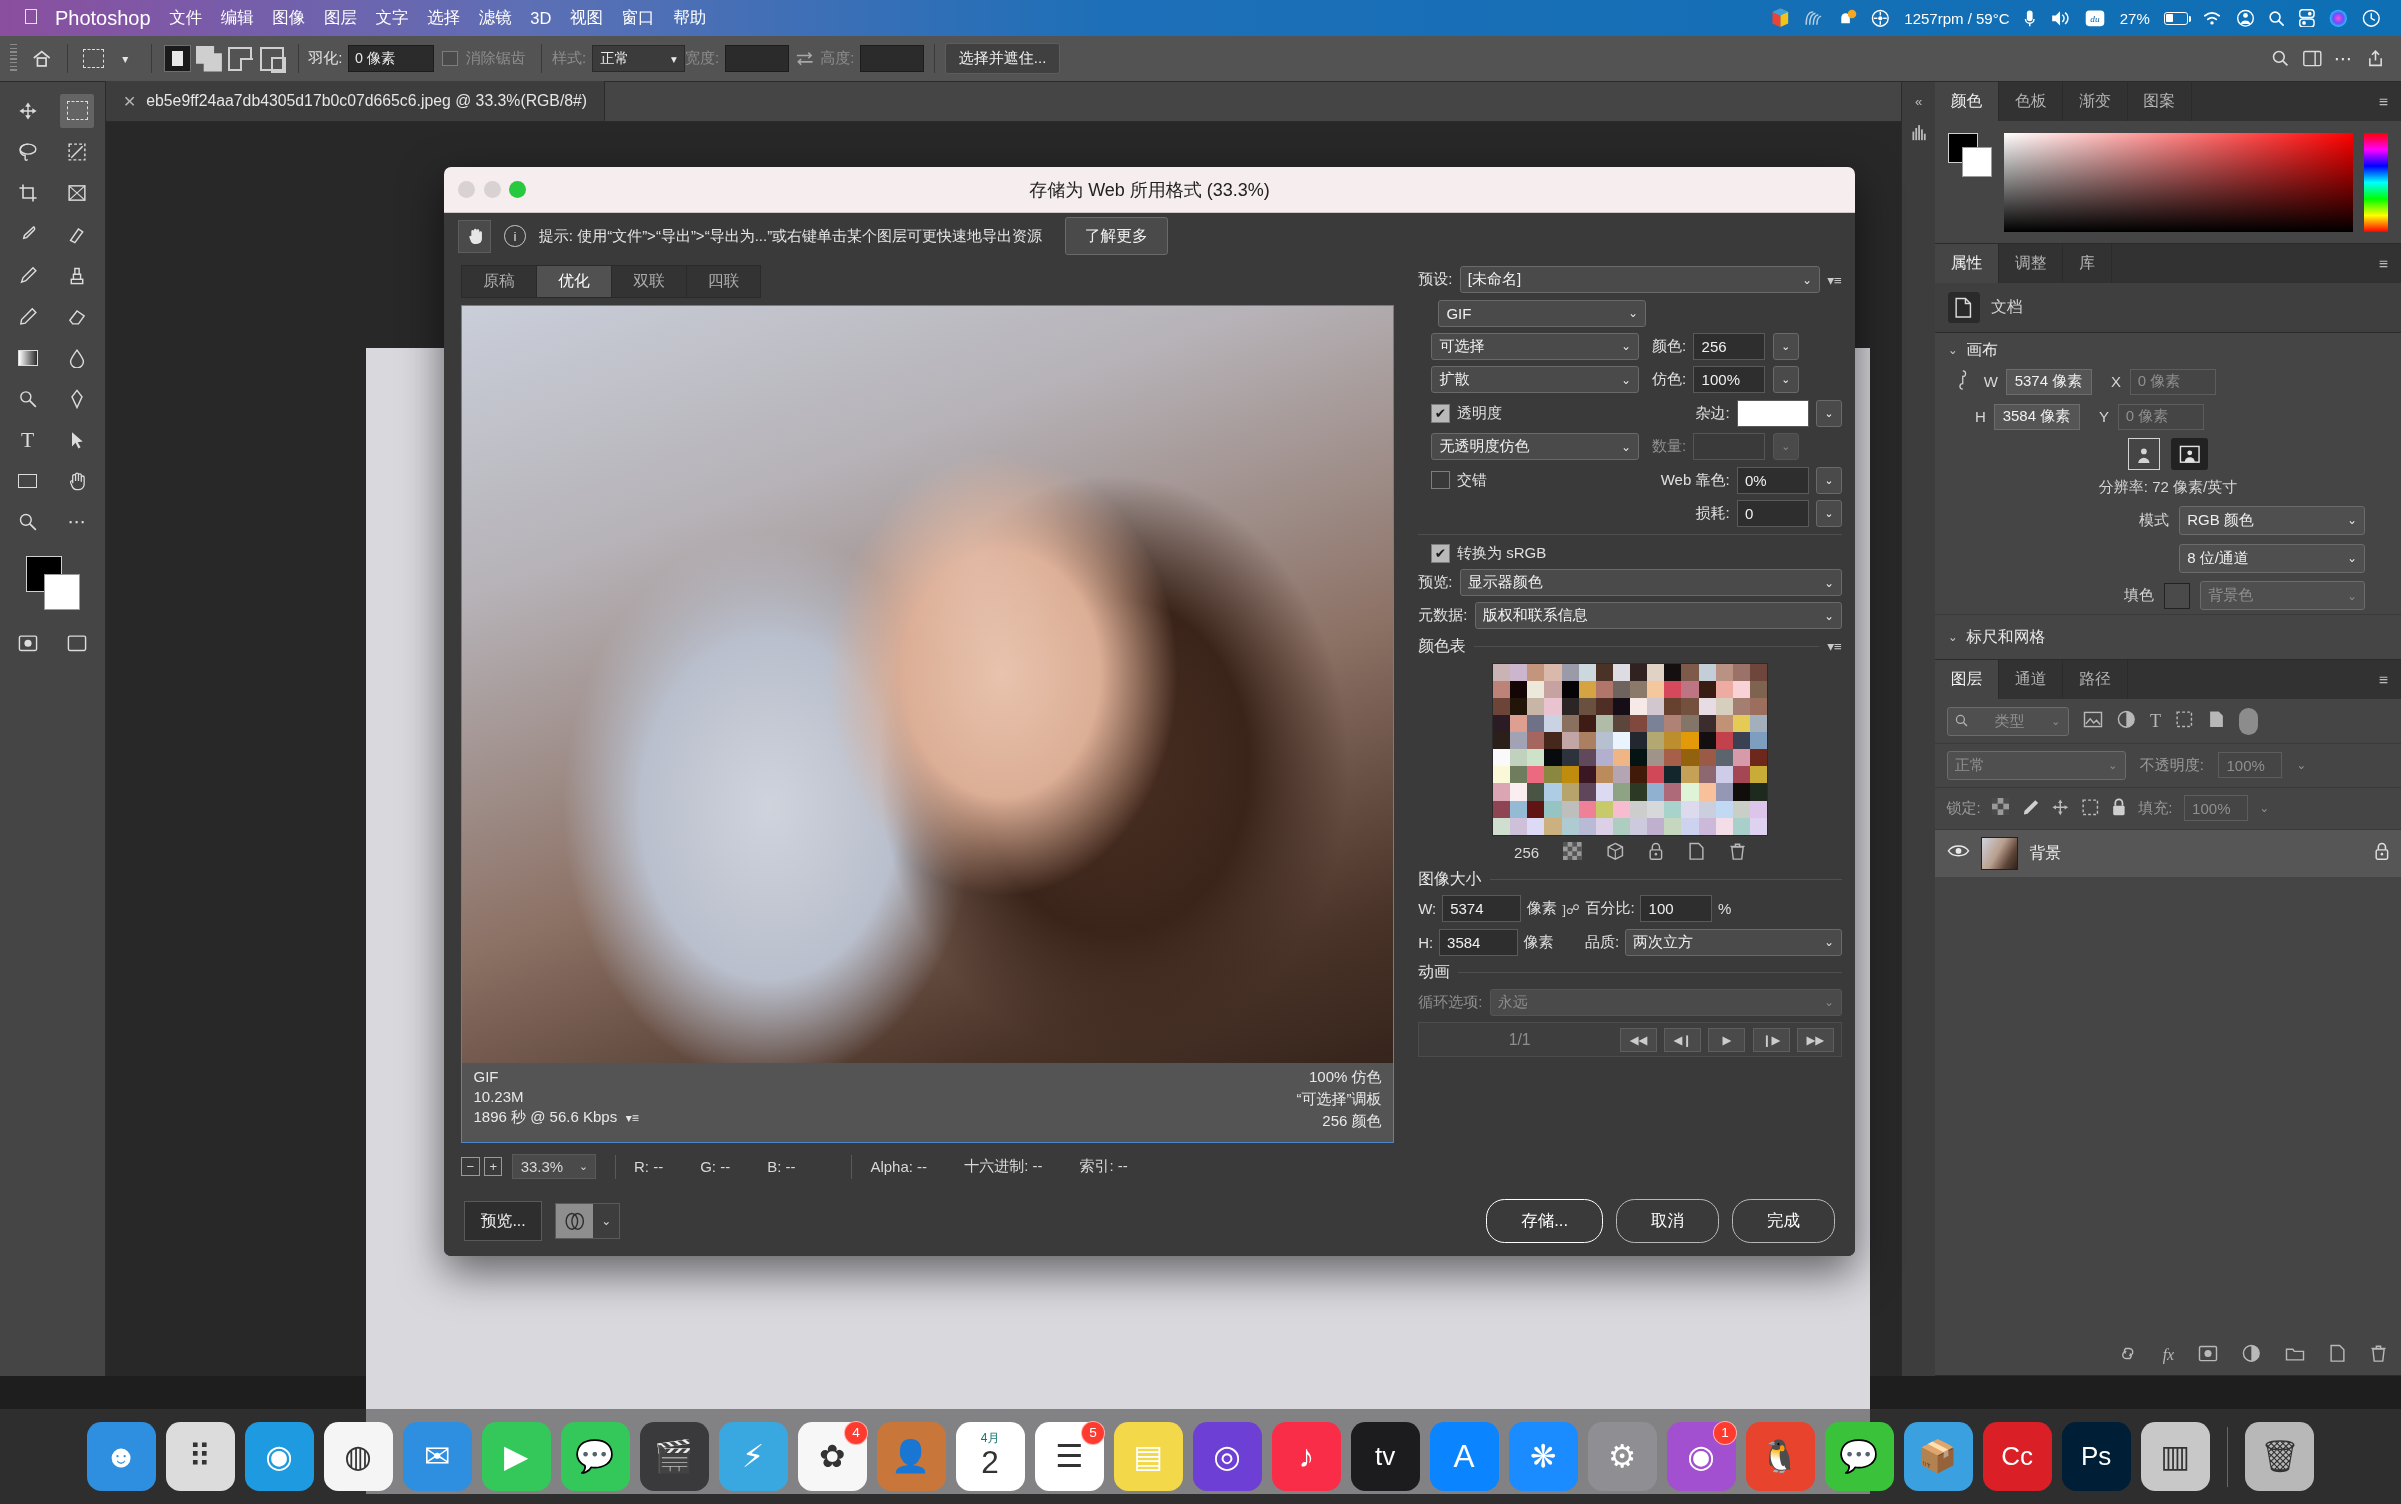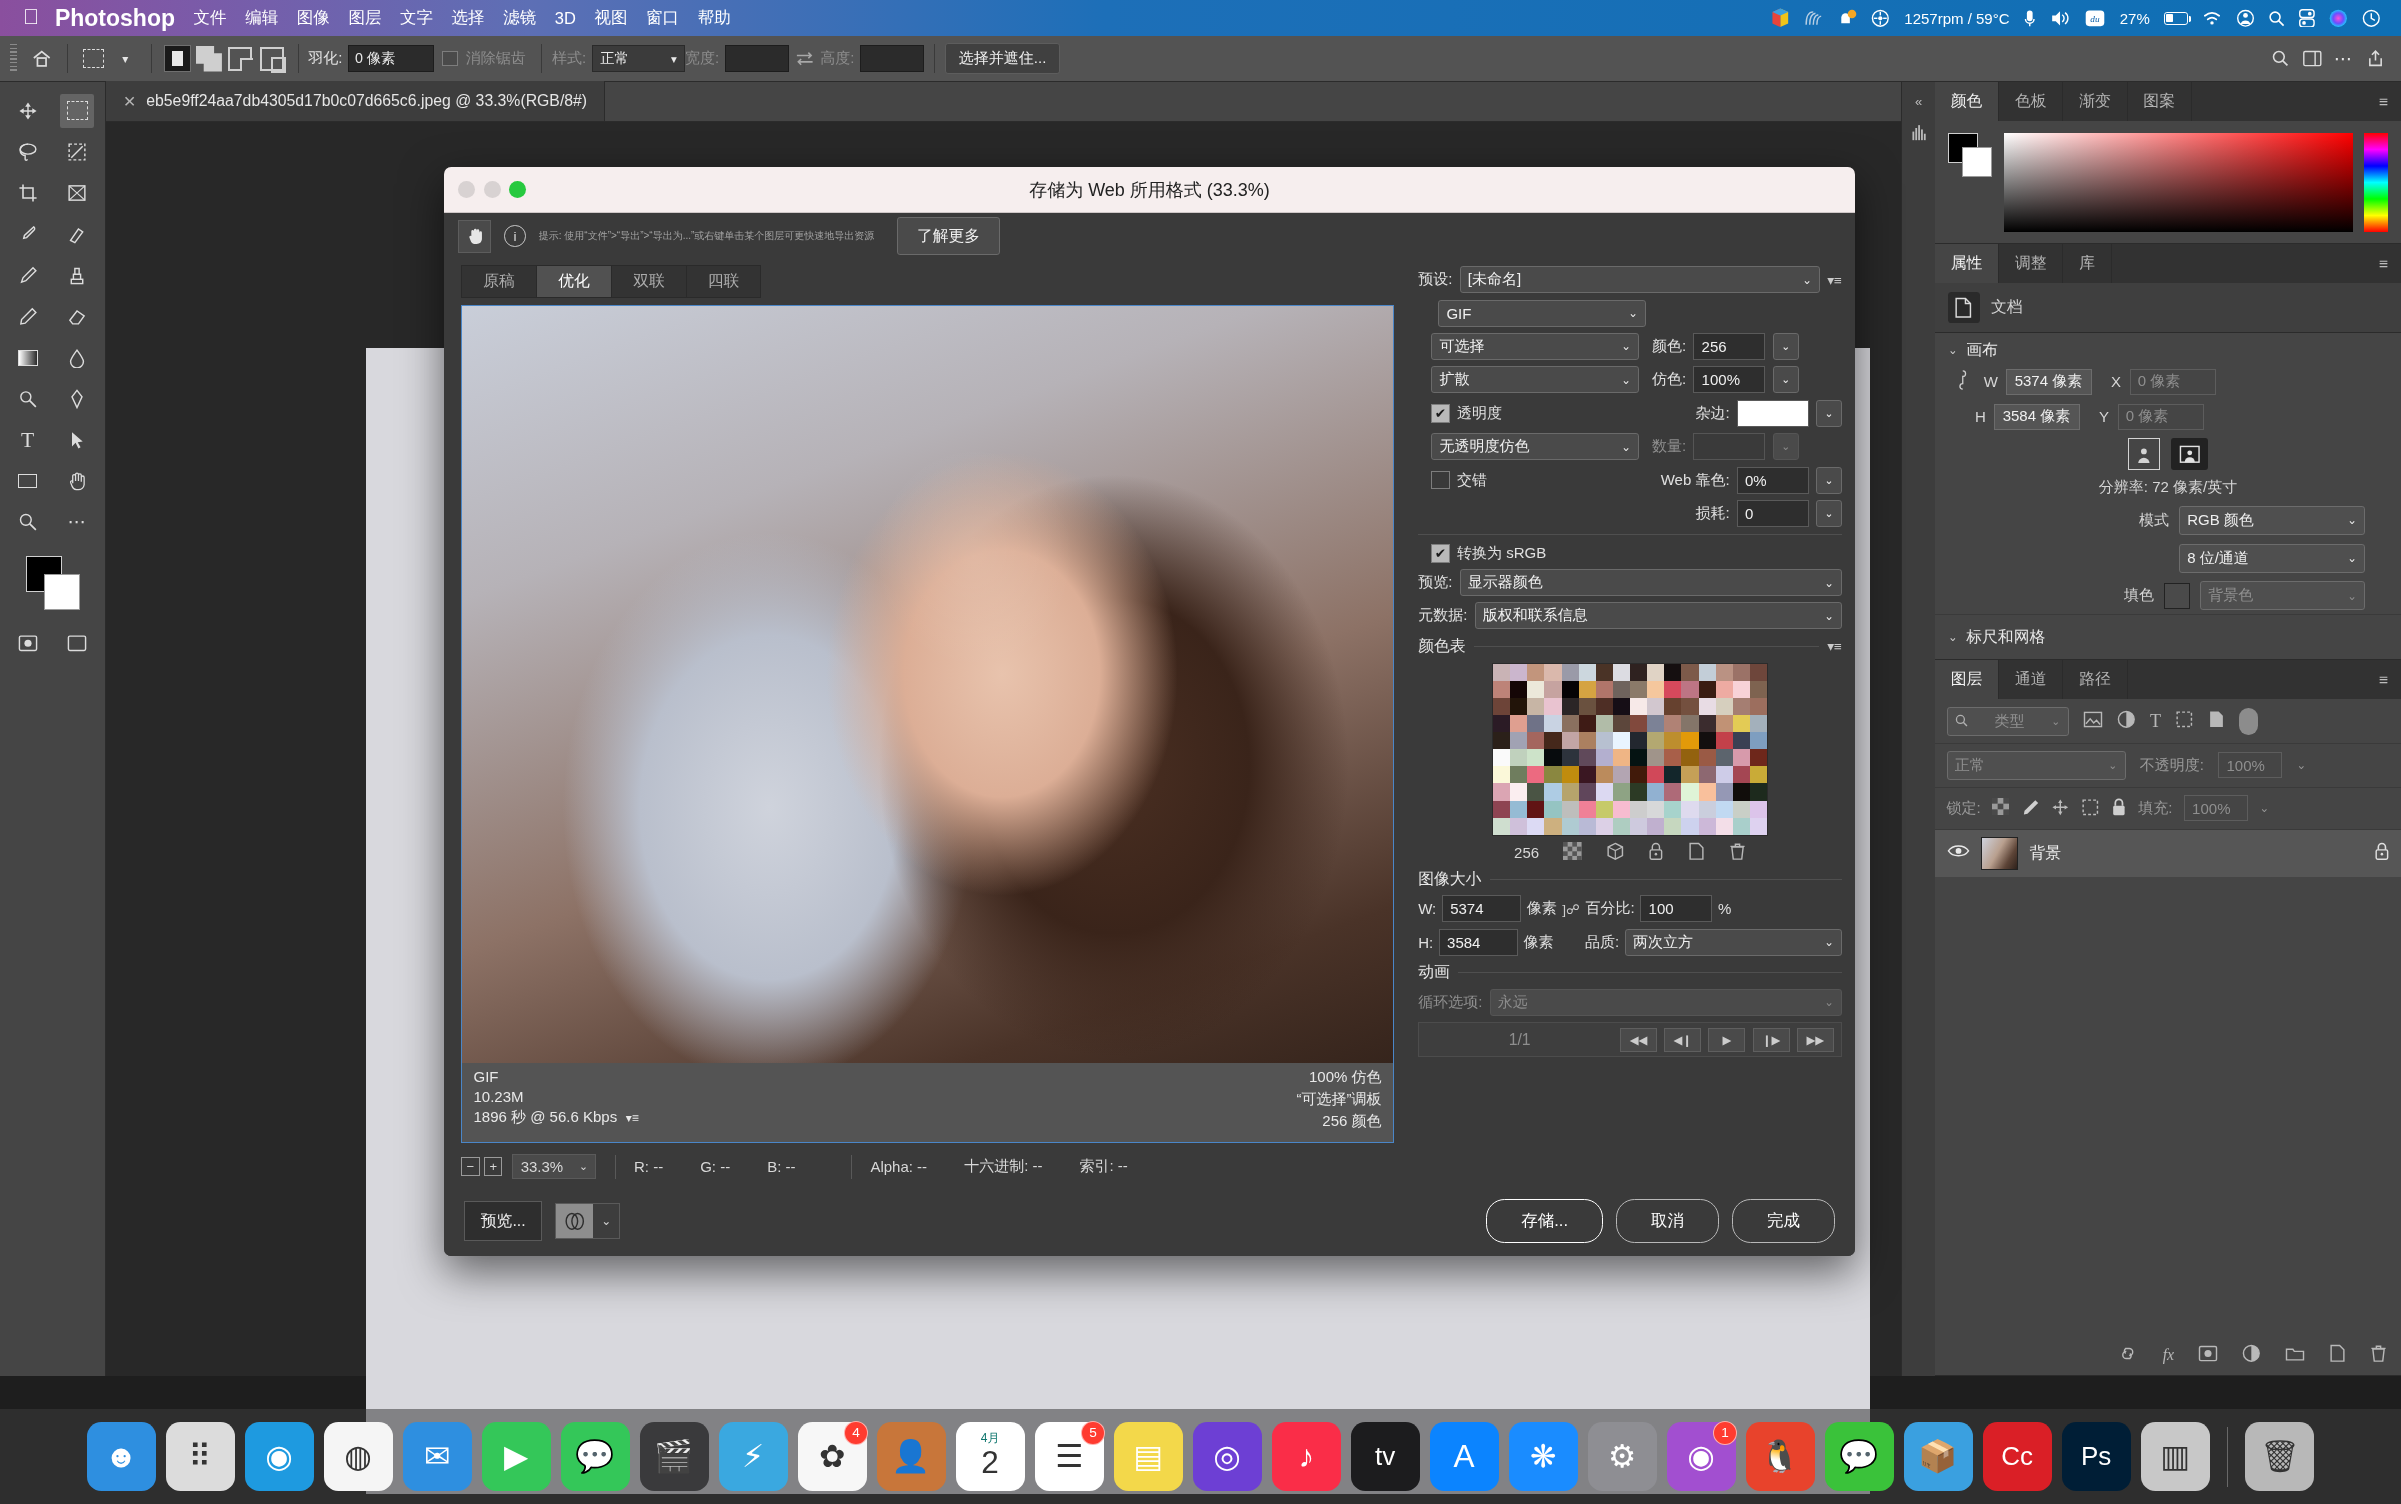--- a/index.html
+++ b/index.html
@@ -11,21 +11,21 @@
   }
   .app { position:relative; width:2401px; height:1504px; }
 
   
   .menubar {
     position:absolute; left:0; top:0; width:2401px; height:36px;
     background:linear-gradient(90deg,#8a4f9e 0%, #7b5aa8 8%, #5d6fb5 22%, #1d6fb8 46%, #0e6fb4 100%);
     display:flex; align-items:center; padding:0 13px; color:#fff;
   }
   .menubar .apple { font-size:21.5px; line-height:1; margin-right:15.8px; margin-left:10px;}
-  .menubar .appname { font-weight:bold; font-size:23px; margin-right:18.6px; }
+  .menubar .appname { font-weight:normal; font-size:20px; margin-right:18.6px; }
   .menubar .mi { font-size:16.5px; margin-right:18.6px; white-space:nowrap; }
   .menubar .spacer { flex:1; }
   .mb-right { display:flex; align-items:center; gap:14.3px; padding-right:7.2px;}
   .mb-right .ic { display:inline-flex; align-items:center; font-size:15px; white-space:nowrap;}
   .batt { width:24px; height:13px; border:1.4px solid #fff; border-radius:2.9px; position:relative; display:inline-block;}
   .batt:after{content:"";position:absolute;right:-3.6px;top:3.6px;width:2.1px;height:5.7px;background:#fff;border-radius:0 1.4px 1.4px 0;}
   .batt i{position:absolute;left:1.4px;top:1.4px;bottom:1.4px;width:30%;background:#fff;border-radius:0.7px;display:block;}
 
   
   .optbar {
@@ -126,21 +126,21 @@
   .sfw-title { height:46px; background:#f6eeee; display:flex; align-items:center; position:relative;
      border-bottom:0.7px solid #cfc7c7;}
   .tlights { display:flex; gap:8.6px; padding-left:14.3px; }
   .tl { width:17px;height:17px;border-radius:50%; background:#d8d2d2;}
   .tl.g{ background:#27c93f;}
   .sfw-title .tt { position:absolute; left:0; right:0; text-align:center; font-size:18px; color:#222; }
 
   .tipbar{ display:flex; align-items:center; gap:13px; height:46px; padding:0 14.3px; background:#3a3a3a;}
   .handbtn{ width:33px;height:33px;background:#4a4a4a;border:0.7px solid #5d5d5d;display:flex;align-items:center;justify-content:center;font-size:18.6px;}
   .infoi{ width:21.5px;height:21.5px;border:1.4px solid #c9c9c9;border-radius:50%;display:flex;align-items:center;justify-content:center;font-size:13.6px;color:#dcdcdc;}
-  .tiptext{ font-size:10px; color:#a3a3a3; white-space:nowrap;}
+  .tiptext{ font-size:15px; color:#e5e5e5; white-space:nowrap;}
   .learnbtn{ background:#4a4a4a;border:0.7px solid #6a6a6a;border-radius:2.9px;color:#f0f0f0;
      padding:7.2px 18.6px;font-size:15.8px; margin-left:10px;}
 
   .sfw-body{ flex:1; display:flex; }
   .sfw-left{ width:967px; display:flex; flex-direction:column; background:#3a3a3a; padding:0 17px 0 17px;}
   .viewtabs{ display:flex; height:33px; margin:5.7px 0 7.2px 0;}
   .vtab{ background:#333; border:0.7px solid #2a2a2a; color:#adadad; font-size:15.8px;
      display:flex;align-items:center;justify-content:center; width:75px; border-right:none;}
   .vtab:last-child{border-right:0.7px solid #2a2a2a;}
   .vtab.active{ background:#515151; color:#fff;}

